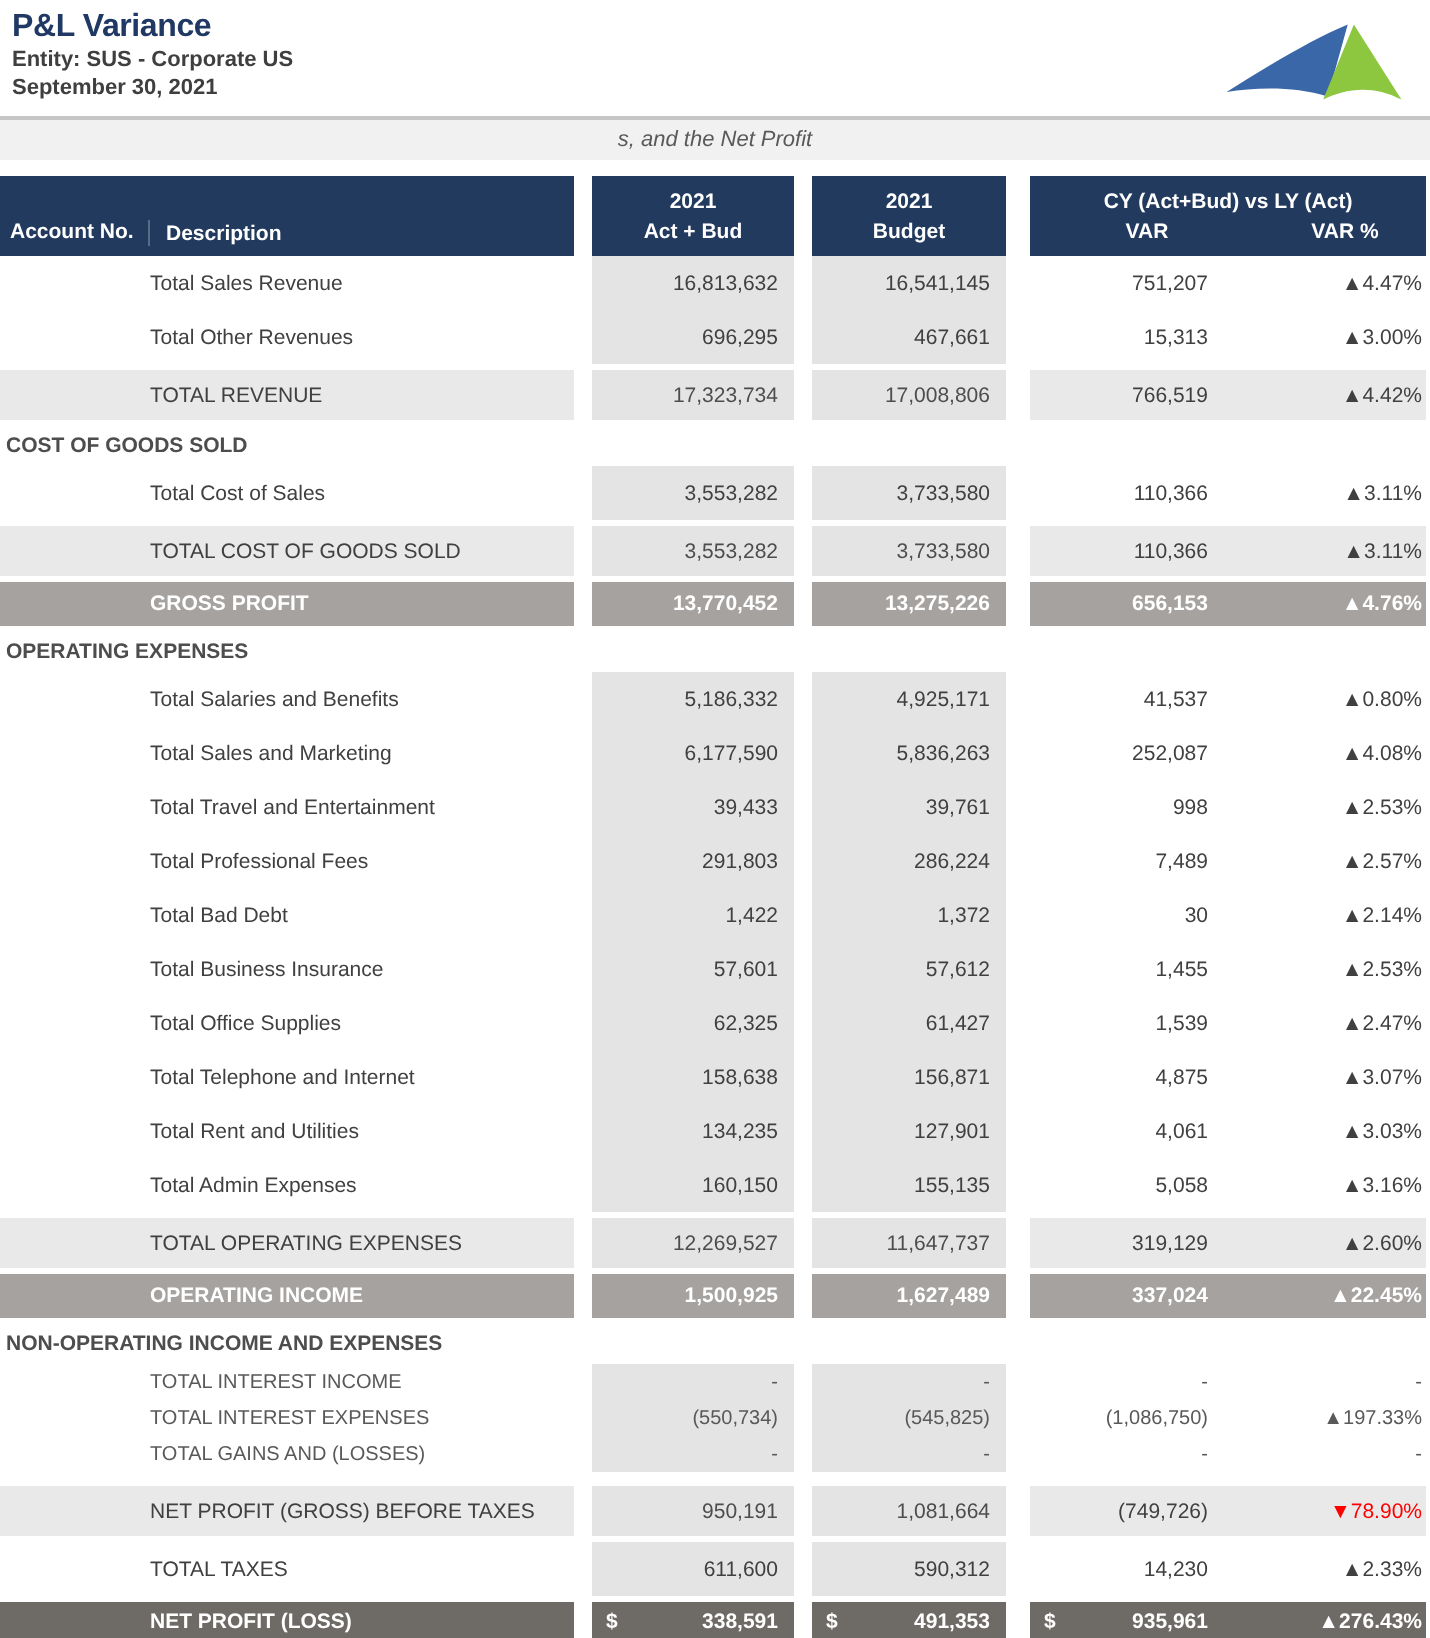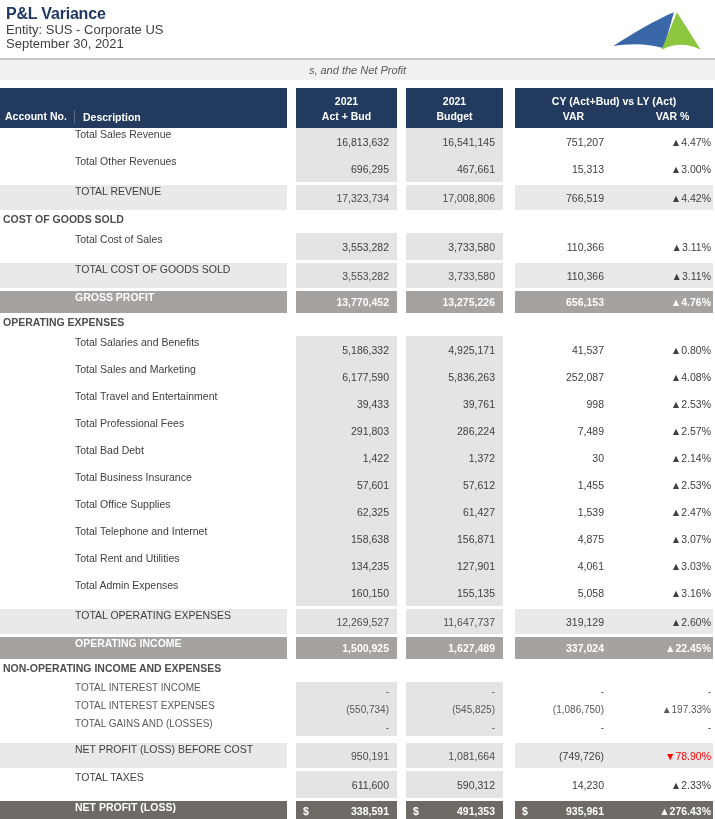--- a/index.html
+++ b/index.html
@@ -4,21 +4,21 @@
 <style>
   * { margin:0; padding:0; box-sizing:border-box; }
   html,body { width:715px; height:819px; background:#ffffff; overflow:hidden;
               font-family:"Liberation Sans","DejaVu Sans",sans-serif; }
 
   .page { width:715px; height:819px; position:relative; }
 
   
   .report-header { position:relative; height:58px; padding:5px 0 0 6px; }
   .page-title { font-size:16px; font-weight:bold; color:#1F3864; letter-spacing:-0.2px; }
-  .entity-line, .date-line { font-size:13px; font-weight:normal; color:#3F3F3F; line-height:14px; }
+  .entity-line, .date-line { font-size:11px; font-weight:bold; color:#3F3F3F; line-height:14px; }
   .logo { position:absolute; right:12px; top:8px; width:92px; height:46px; }
 
   
   .ticker-bar { height:22px; background:#F1F1F1; border-top:2px solid #C6C6C6;
                 display:flex; align-items:center; justify-content:center; }
   .ticker-text { font-size:11px; font-style:italic; color:#595959; }
 
   
   .cells { display:flex; width:715px; }
   .c-desc { width:287px; }
@@ -34,21 +34,21 @@
   .thead .c1, .thead .c2 { background:#233A5F; display:flex; flex-direction:column;
         align-items:center; justify-content:center; gap:3px; }
   .thead .c-var { background:#233A5F; flex-direction:column; justify-content:center; gap:3px;}
   .thead .var-group { text-align:center; }
   .thead .var-sub { display:flex; }
   .thead .var-sub .sub-v, .thead .var-sub .sub-p { text-align:center;padding-left:20px; }
 
   
   .tbody { font-size:10.5px; color:#404040; }
   .row { display:flex; align-items:stretch; }
-  .row .c-desc { display:flex; align-items:flex-start; padding-left:75px; }
+  .row .c-desc { display:flex; align-items:center; padding-left:75px; }
   .row .c1, .row .c2 { display:flex; align-items:center; justify-content:flex-end; padding-right:8px; }
   .row .sub-v { display:flex; align-items:center; justify-content:flex-end; padding-right:8px; }
   .row .sub-p { display:flex; align-items:center; justify-content:flex-end; padding-right:2px; }
   .row .dollar { display:none; }
 
   .row-detail { height:27px; }
   .row-detail .c1, .row-detail .c2 { background:#E4E4E4; }
 
   .row-compact { height:18px; font-size:10px; color:#595959; }
   .row-compact .c1, .row-compact .c2 { background:#E4E4E4; }
@@ -663,21 +663,21 @@
             <span class="val">-</span>
           </span>
       <span class="sub-p">
             <span class="pct">-</span>
           </span>
     </div>
   </div>
 
   <div class="row cells row-total pretax">
     <div class="c-desc">
-          <span>NET PROFIT (LOSS) BEFORE COST</span>
+          <span>NET PROFIT (GROSS) BEFORE TAXES</span>
         </div>
     <div class="g1"></div>
     <div class="c1">
           <span class="val">950,191</span>
         </div>
     <div class="g2"></div>
     <div class="c2">
           <span class="val">1,081,664</span>
         </div>
     <div class="g3"></div>

